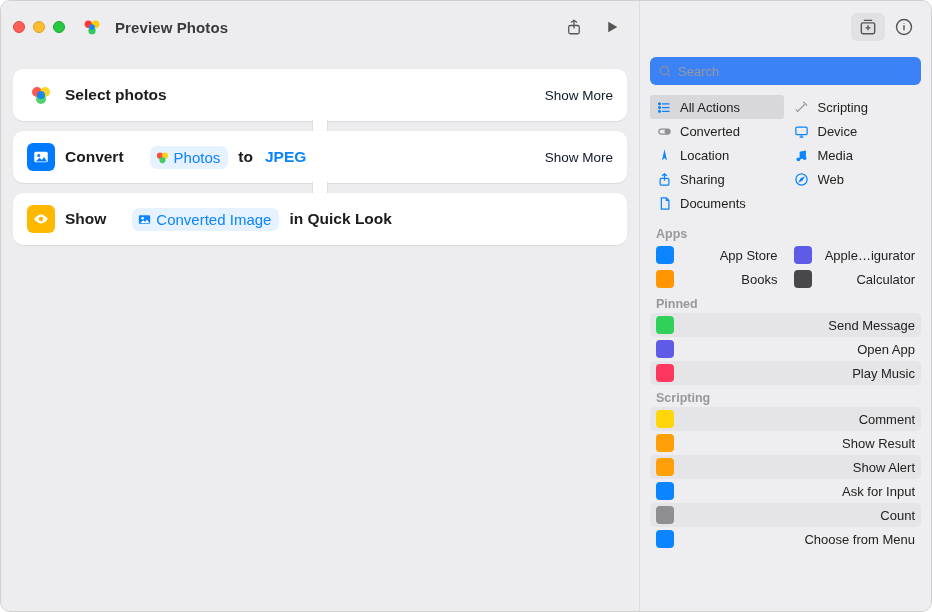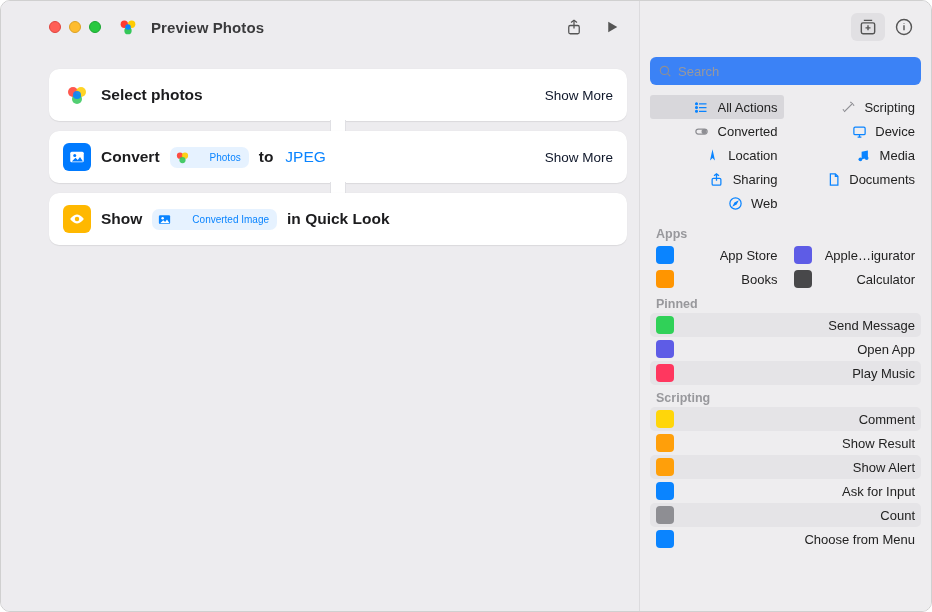--- a/index.html
+++ b/index.html
@@ -21,21 +21,20 @@
     background: #f2f2f4;
     position: relative;
   }
   
   .left {
     flex: 1;
     display: flex;
     flex-direction: column;
     background: #edecef;
     min-width: 0;
-    padding-left: 36px;
   }
   .titlebar {
     height: 52px;
     display: flex;
     align-items: center;
     padding: 0 12px;
     gap: 8px;
   }
   .traffic {
     display: flex;
@@ -92,27 +91,28 @@
   }
   .card .label { font-weight: 600; }
   .token {
     display: inline-flex;
     align-items: center;
     background: rgba(10,132,255,0.1);
     border-radius: 7px;
     padding: 3px 8px 3px 5px;
     font-weight: 500;
     color: #0a84ff;
-    font-size: 10px;
-    gap: 20px;
+    font-size: 15px;
+    gap: 4px;
+    margin-left: 16px;
   }
   .token svg { width:15px; height:15px; }
   .plain-token {
     color: #0a84ff;
-    font-weight: 400;
+    font-weight: 700;
     font-size: 15.5px;
     padding: 2px 2px;
   }
   .showmore {
     margin-left:auto;
     color: #0f172a;
     font-size: 13.5px;
     font-weight: 400;
   }
   .connector {
@@ -178,21 +178,20 @@
     column-gap: 4px;
     row-gap: 0px;
     padding: 2px 10px 6px 10px;
   }
   .cat {
     display:flex; align-items:center; gap:8px;
     font-size:13px; color:#222;
     height: 24px;
     padding: 0 6px;
     border-radius: 3px;
-    justify-content: flex-end;
   }
   .cat.selected { background:#d8d7db; }
   .cat-icon {
     width:16px; height:16px;
     display:flex; align-items:center; justify-content:center;
   }
   .cat-icon svg { width:15px; height:15px; }
   .cat span { white-space:nowrap; overflow:hidden; text-overflow:ellipsis; }
 
   .section-label {
@@ -418,34 +417,34 @@
             <svg viewBox="0 0 24 24" fill="none" stroke="#0a84ff" stroke-width="2">
               <path d="M12 3v11M8 6l4-3 4 3"></path>
               <rect x="5" y="10" width="14" height="11" rx="2"></rect>
             </svg>
           </span>
           <span>Sharing</span>
         </div>
         <div class="cat">
           <span class="cat-icon">
             <svg viewBox="0 0 24 24" fill="none" stroke="#0a84ff" stroke-width="2">
+              <circle cx="12" cy="12" r="9"></circle>
+              <path d="M15 9l-2 4-4 2 2-4z" fill="#0a84ff"></path>
+            </svg>
+          </span>
+          <span>Web</span>
+        </div>
+        <div class="cat">
+          <span class="cat-icon">
+            <svg viewBox="0 0 24 24" fill="none" stroke="#0a84ff" stroke-width="2">
               <path d="M7 3h8l4 4v14H7z"></path>
               <path d="M15 3v4h4"></path>
             </svg>
           </span>
           <span>Documents</span>
-        </div>
-        <div class="cat">
-          <span class="cat-icon">
-            <svg viewBox="0 0 24 24" fill="none" stroke="#0a84ff" stroke-width="2">
-              <circle cx="12" cy="12" r="9"></circle>
-              <path d="M15 9l-2 4-4 2 2-4z" fill="#0a84ff"></path>
-            </svg>
-          </span>
-          <span>Web</span>
         </div>
       </div>
 
     <div class="section-label">Apps</div>
     <div class="applist scroll-section">
       <div class="app-grid" id="apps">
           <div class="app-row">
             <span class="mini-icon" style="background:#0a84ff"></span>
             <span>App Store</span>
           </div>

